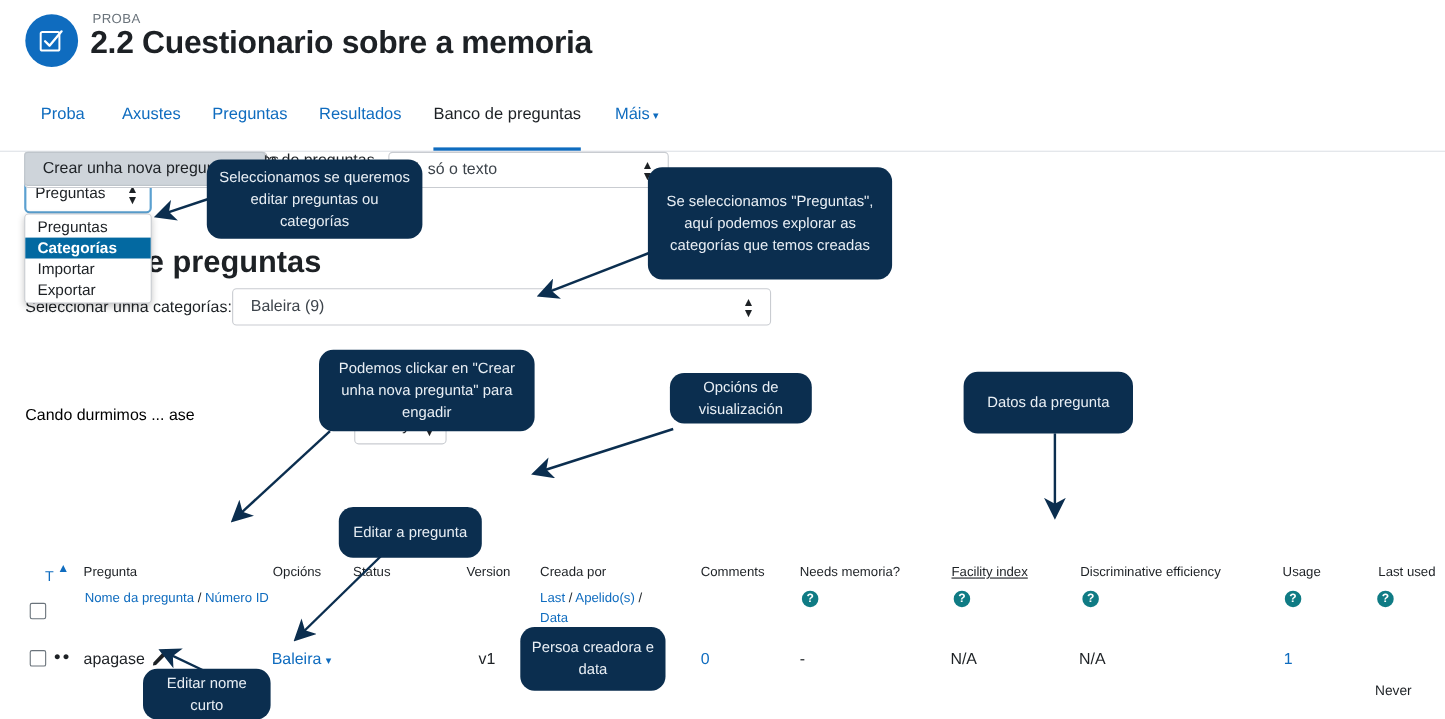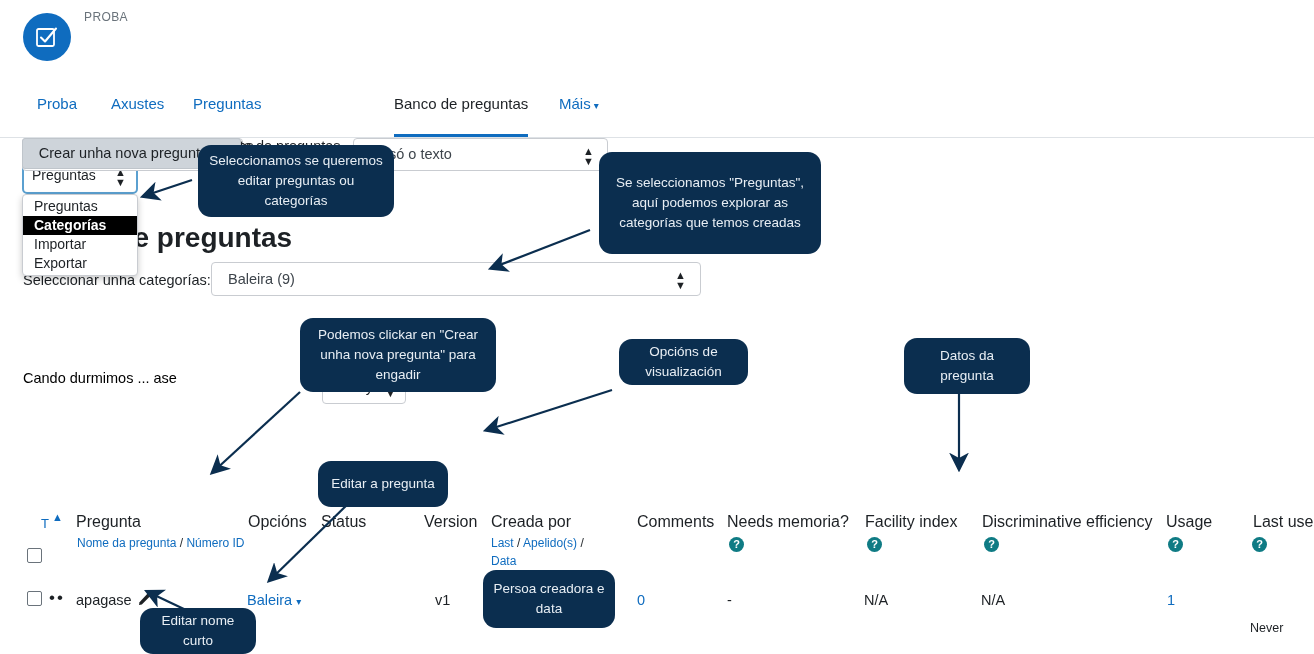--- a/index.html
+++ b/index.html
@@ -67,21 +67,21 @@
     position: absolute; left: 22px; top: 56px;
     width: 116px; background: #fff;
     border: 1px solid #c9ccd1; border-radius: 4px;
     box-shadow: 0 3px 7px rgba(0,0,0,.22);
     padding: 2px 0; z-index: 40;
   }
   .dropdown-item {
     height: 19px; line-height: 19px; font-size: 14px;
     padding: 0 0 0 11px; color: #1d2125; cursor: pointer; white-space: nowrap;
   }
-  .dropdown-item.selected { background: #000000; color: #ffffff; font-weight: bold; }
+  .dropdown-item.selected { background: #0369a1; color: #ffffff; font-weight: bold; }
 
   .label-cat {
     position: absolute; left: 23px; top: 134px;
     font-size: 14.5px; color: #1d2125; white-space: nowrap;
   }
   .cat-select {
     position: absolute; left: 211px; top: 124px;
     width: 490px; height: 34px;
     border: 1px solid #c9ccd1; border-radius: 4px; background: #fff;
     font-size: 14.5px; color: #3d444b; padding: 0 16px; line-height: 32px;
@@ -125,21 +125,21 @@
     position: absolute; left: 22px; top: 472px - 138px;
     width: 219px; height: 31px;
     background: #ced4da; border: 1px solid #bfc5cb; border-radius: 3px;
     font-size: 14.5px; color: #1d2125; text-align: center; line-height: 29px;
     cursor: pointer;
   }
 
   
   .qtable { position: absolute; left: 0; top: 370px; width: 1314px; }
   .th {
-    position: absolute; font-size: 16px; color: #1d2125; white-space: nowrap;
+    position: absolute; font-size: 12px; color: #1d2125; white-space: nowrap;
   }
   .th-sub {
     position: absolute; font-size: 12px; color: #0f6cbf; white-space: nowrap; line-height: 18px;
   }
   .th-sub .sep { color: #1d2125; }
   .help-icon {
     position: absolute; width: 15px; height: 15px; border-radius: 50%;
     background: #0f7b84; color: #fff; font-size: 11px; font-weight: bold;
     text-align: center; line-height: 15px; cursor: pointer;
   }
@@ -164,44 +164,46 @@
   .status-select .arrows { position: absolute; right: 9px; top: 7px; }
 
   .qtext { position: absolute; left: 23px; top: 634px - 370px; font-size: 14.5px; color: #000000; white-space: nowrap; }
 
   
   .callout {
     position: absolute; background: #0b2e4f; color: #e8eef4;
     border-radius: 13px; text-align: center;
     font-size: 13.5px; line-height: 20px;
     display: flex; align-items: center; justify-content: center;
-    padding: 18px 10px; z-index: 30; margin-left: 10px;
+    padding: 18px 10px; z-index: 30;
   }
   svg.anno { position: absolute; left: 0; top: 0; pointer-events: none; z-index: 25; }
 
   .arrows { font-size: 11px; color: #1d2125; line-height: 10px; }
   .arrows i { display: block; font-style: normal; }
 </style>
 </head>
 <body>
 
 <div class="page-header">
   <div class="logo-circle">
     <svg width="24" height="24" viewBox="0 0 24 24">
       <rect x="2" y="4" width="17" height="17" rx="1.5" fill="none" stroke="#ffffff" stroke-width="1.8"></rect>
       <path d="M6 12.5 L10 16.5 L21 3.5" fill="none" stroke="#ffffff" stroke-width="2.1" stroke-linecap="round" stroke-linejoin="round"></path>
     </svg>
   </div>
   <div class="course-label">PROBA</div>
+  <div class="page-title">2.2 Cuestionario sobre a memoria</div>
 </div>
 
 <div class="tabbar">
   <div class="tab" style="left:37px;">Proba</div>
   <div class="tab" style="left:111px;">Axustes</div>
   <div class="tab" style="left:193px;">Preguntas</div>
+  <div class="tab" style="left:290px;">Resultados</div>
   <div class="tab active" style="left:394px;">Banco de preguntas</div>
   <div class="tab" style="left:559px;">
     <span>Máis</span><span class="caret">▾</span>
   </div>
 </div>
 
 <div class="content">
 
   <div class="heading-banco">Banco de preguntas</div>
 
@@ -256,21 +258,21 @@
   <span class="sortT" style="left:41px; top:146px;">T</span>
   <span class="sortArrow" style="left:52px; top:141px;">▲</span>
 
   <span class="th" style="left:76px;  top:143px;">Pregunta</span>
   <span class="th" style="left:248px; top:143px;">Opcións</span>
   <span class="th" style="left:321px; top:143px;">Status</span>
   <span class="th" style="left:424px; top:143px;">Version</span>
   <span class="th" style="left:491px; top:143px;">Creada por</span>
   <span class="th" style="left:637px; top:143px;">Comments</span>
   <span class="th" style="left:727px; top:143px;">Needs memoria?</span>
-  <span class="th" style="left:865px; top:143px;">Facility index</span>
+  <span class="th" style="left:865px; top:143px;text-decoration:underline;">Facility index</span>
   <span class="th" style="left:982px; top:143px;">Discriminative efficiency</span>
   <span class="th" style="left:1166px;top:143px;">Usage</span>
   <span class="th" style="left:1253px;top:143px;">Last used</span>
 
   <span class="help-icon" style="left:729px;  top:167px;">?</span>
   <span class="help-icon" style="left:867px;  top:167px;">?</span>
   <span class="help-icon" style="left:984px;  top:167px;">?</span>
   <span class="help-icon" style="left:1168px; top:167px;">?</span>
   <span class="help-icon" style="left:1252px; top:167px;">?</span>
 
@@ -339,16 +341,16 @@
 
   <line x1="352" y1="500" x2="270" y2="580" stroke="#0b2e4f" stroke-width="2.2" marker-end="url(#ah)"></line>
 
   <line x1="186" y1="610" x2="148" y2="592" stroke="#0b2e4f" stroke-width="2.2" marker-end="url(#ah)"></line>
 </svg>
 
 <div class="callout" style="left:188px; top:145px;  width:196px; height:72px;">Seleccionamos se queremos editar preguntas ou categorías</div>
 <div class="callout" style="left:589px; top:152px;  width:222px; height:102px;">Se seleccionamos "Preguntas", aquí podemos explorar as categorías que temos creadas</div>
 <div class="callout" style="left:290px; top:318px;  width:196px; height:74px;">Podemos clickar en "Crear unha nova pregunta" para engadir</div>
 <div class="callout" style="left:609px; top:339px;  width:129px; height:46px;">Opcións de visualización</div>
-<div class="callout" style="left:894px; top:338px;  width:126px; height:56px;">Datos da pregunta</div>
+<div class="callout" style="left:876px; top:338px;  width:154px; height:56px;">Datos da pregunta</div>
 <div class="callout" style="left:308px; top:461px;  width:130px; height:46px;">Editar a pregunta</div>
 <div class="callout" style="left:473px; top:570px;  width:132px; height:58px;">Persoa creadora e data</div>
 <div class="callout" style="left:130px; top:608px;  width:116px; height:46px;">Editar nome curto</div>
 
 </body></html>

